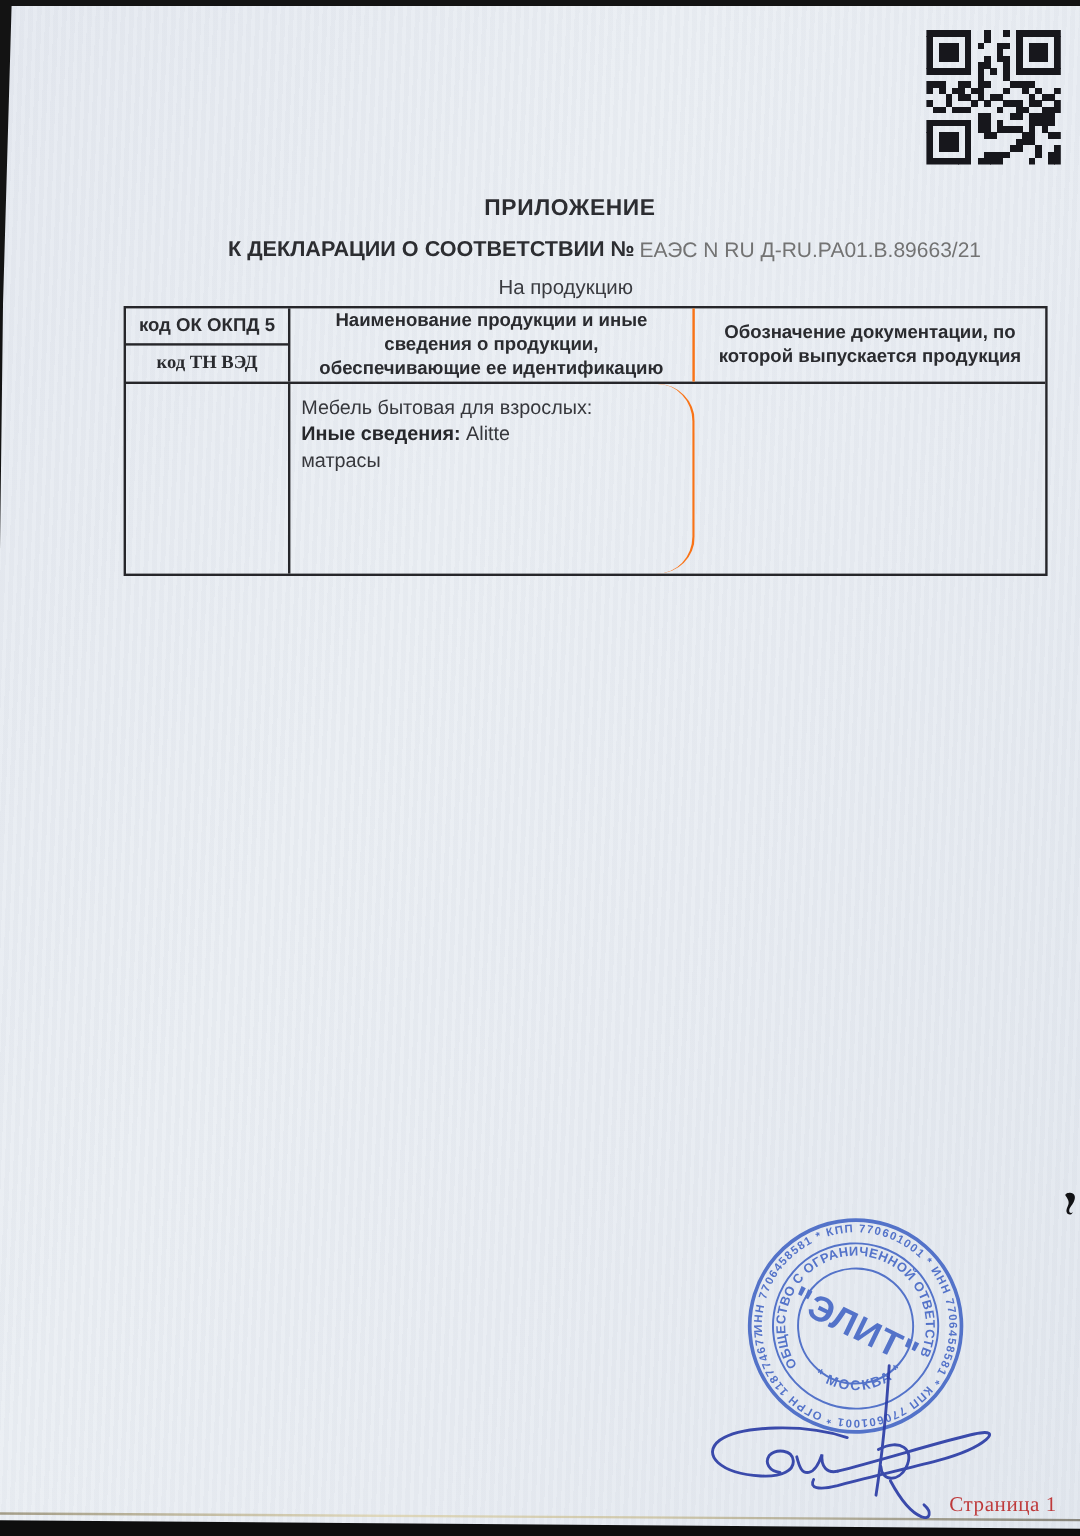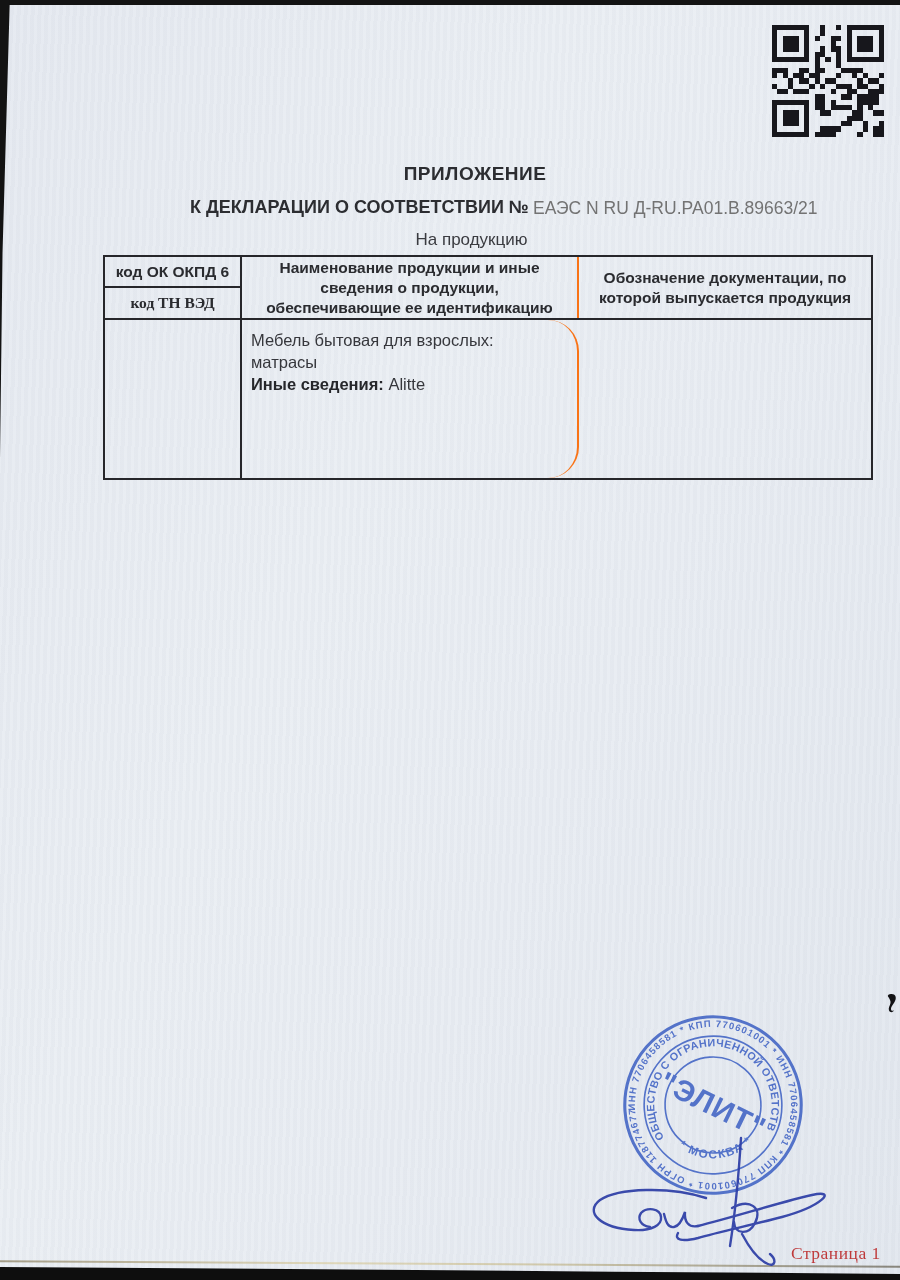--- a/index.html
+++ b/index.html
@@ -284,32 +284,32 @@
   </svg>
 
 <div class="abs doc-title">ПРИЛОЖЕНИЕ</div>
 <div class="abs decl-label">К ДЕКЛАРАЦИИ О СООТВЕТСТВИИ №</div>
 <div class="abs decl-number">ЕАЭС N RU Д-RU.РА01.В.89663/21</div>
 <div class="abs products-heading">На продукцию</div>
 
 <div class="ptable">
   <div class="trow thead">
     <div class="c1 c1-split">
-      <div class="c1a hcell">код ОК ОКПД 6</div>
+      <div class="c1a hcell">код ОК ОКПД 5</div>
       <div class="c1b hcell">код ТН ВЭД</div>
     </div>
     <div class="c2 hcell" style="padding:0 10px;">Наименование продукции и иные сведения о продукции, обеспечивающие ее идентификацию</div>
     <div class="c3 hcell" style="padding:0 0;">Обозначение документации, по которой выпускается продукция</div>
   </div>
   <div class="trow tbody">
     <div class="c1"></div>
     <div class="c2 bcell">
       <div>Мебель бытовая для взрослых:</div>
+      <div><b>Иные сведения:</b><span> Alitte</span></div>
       <div>матрасы</div>
-      <div><b>Иные сведения:</b><span> Alitte</span></div>
     </div>
   </div>
 </div>
 
 <svg class="stamp" viewBox="0 0 200 200">
   <g fill="none" stroke="#3f62c4">
     <circle cx="100" cy="100" r="86.5" stroke-width="3"></circle>
     <circle cx="100" cy="100" r="67.5" stroke-width="1.6"></circle>
     <circle cx="100" cy="100" r="47" stroke-width="1.6"></circle>
   </g>

